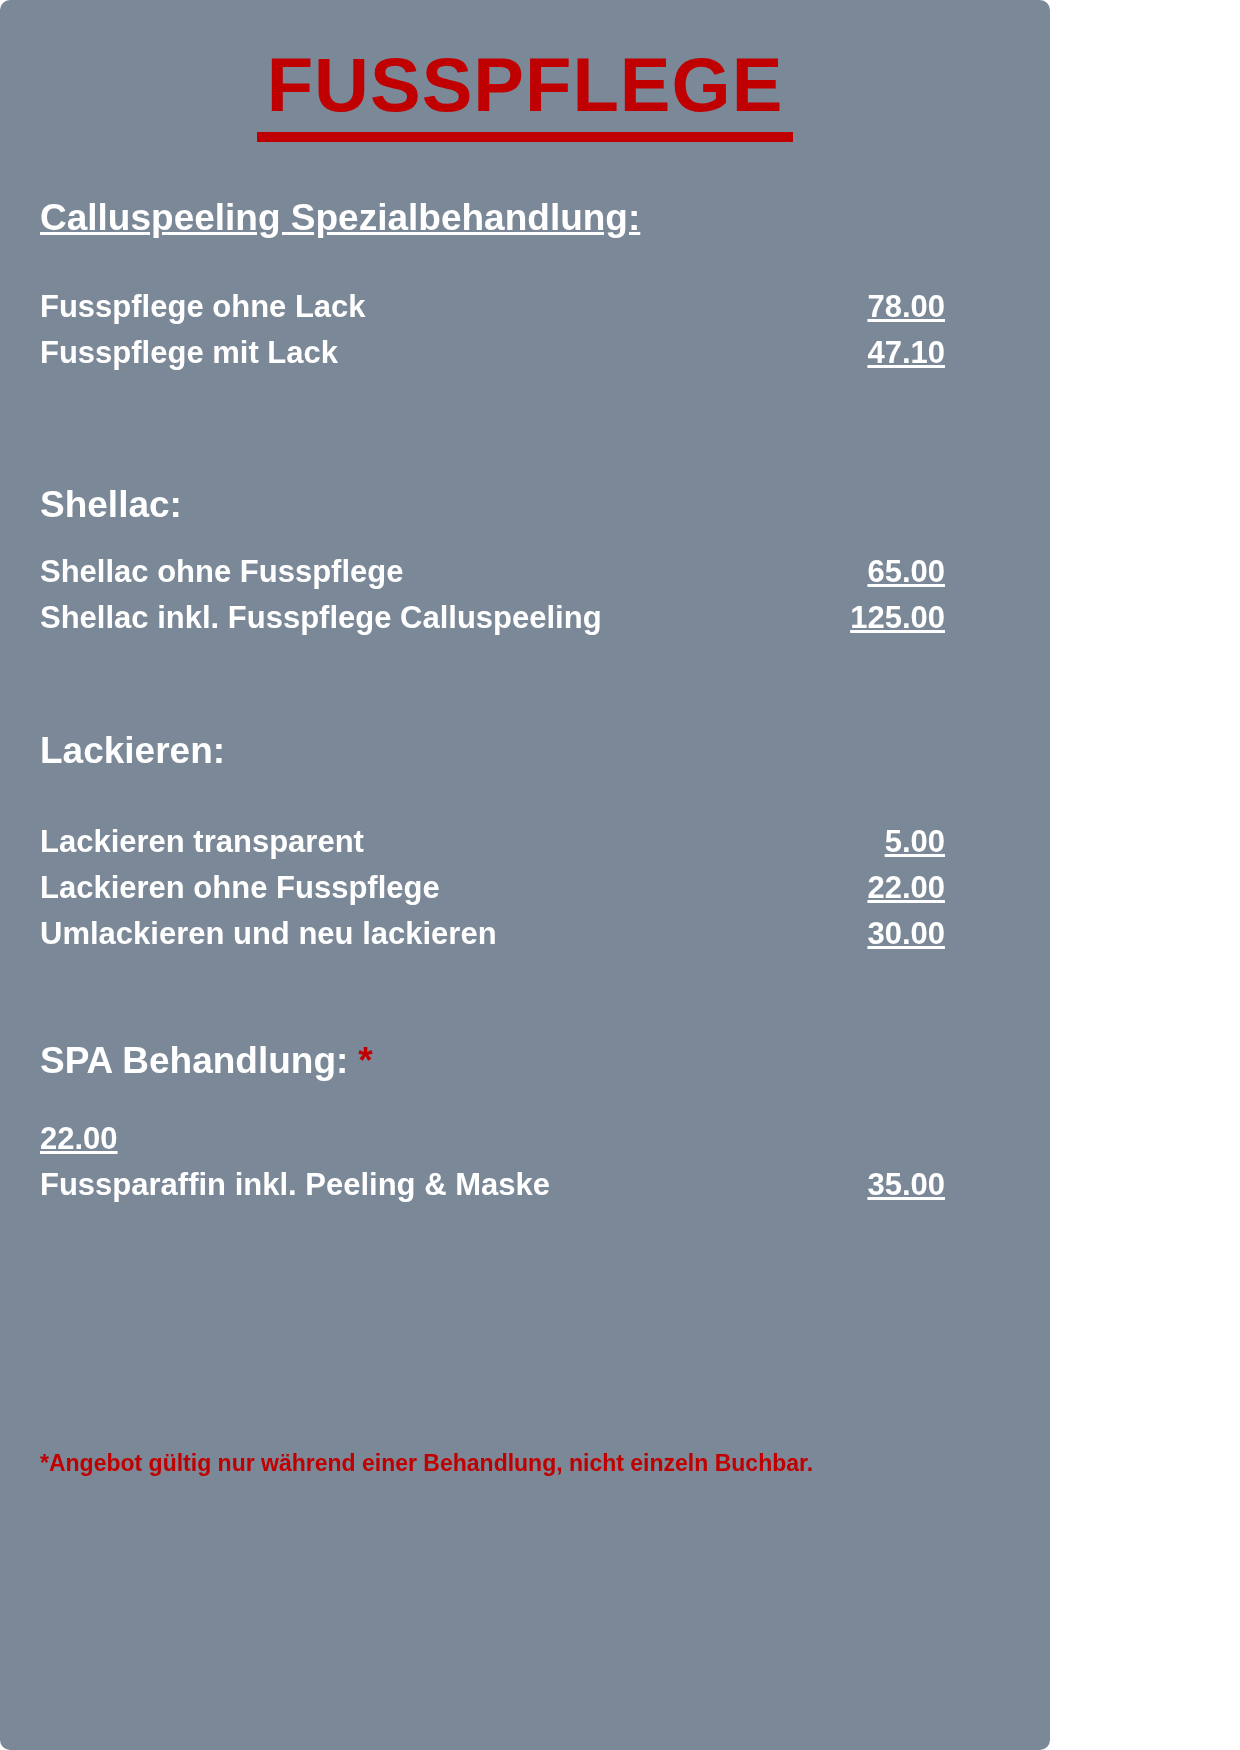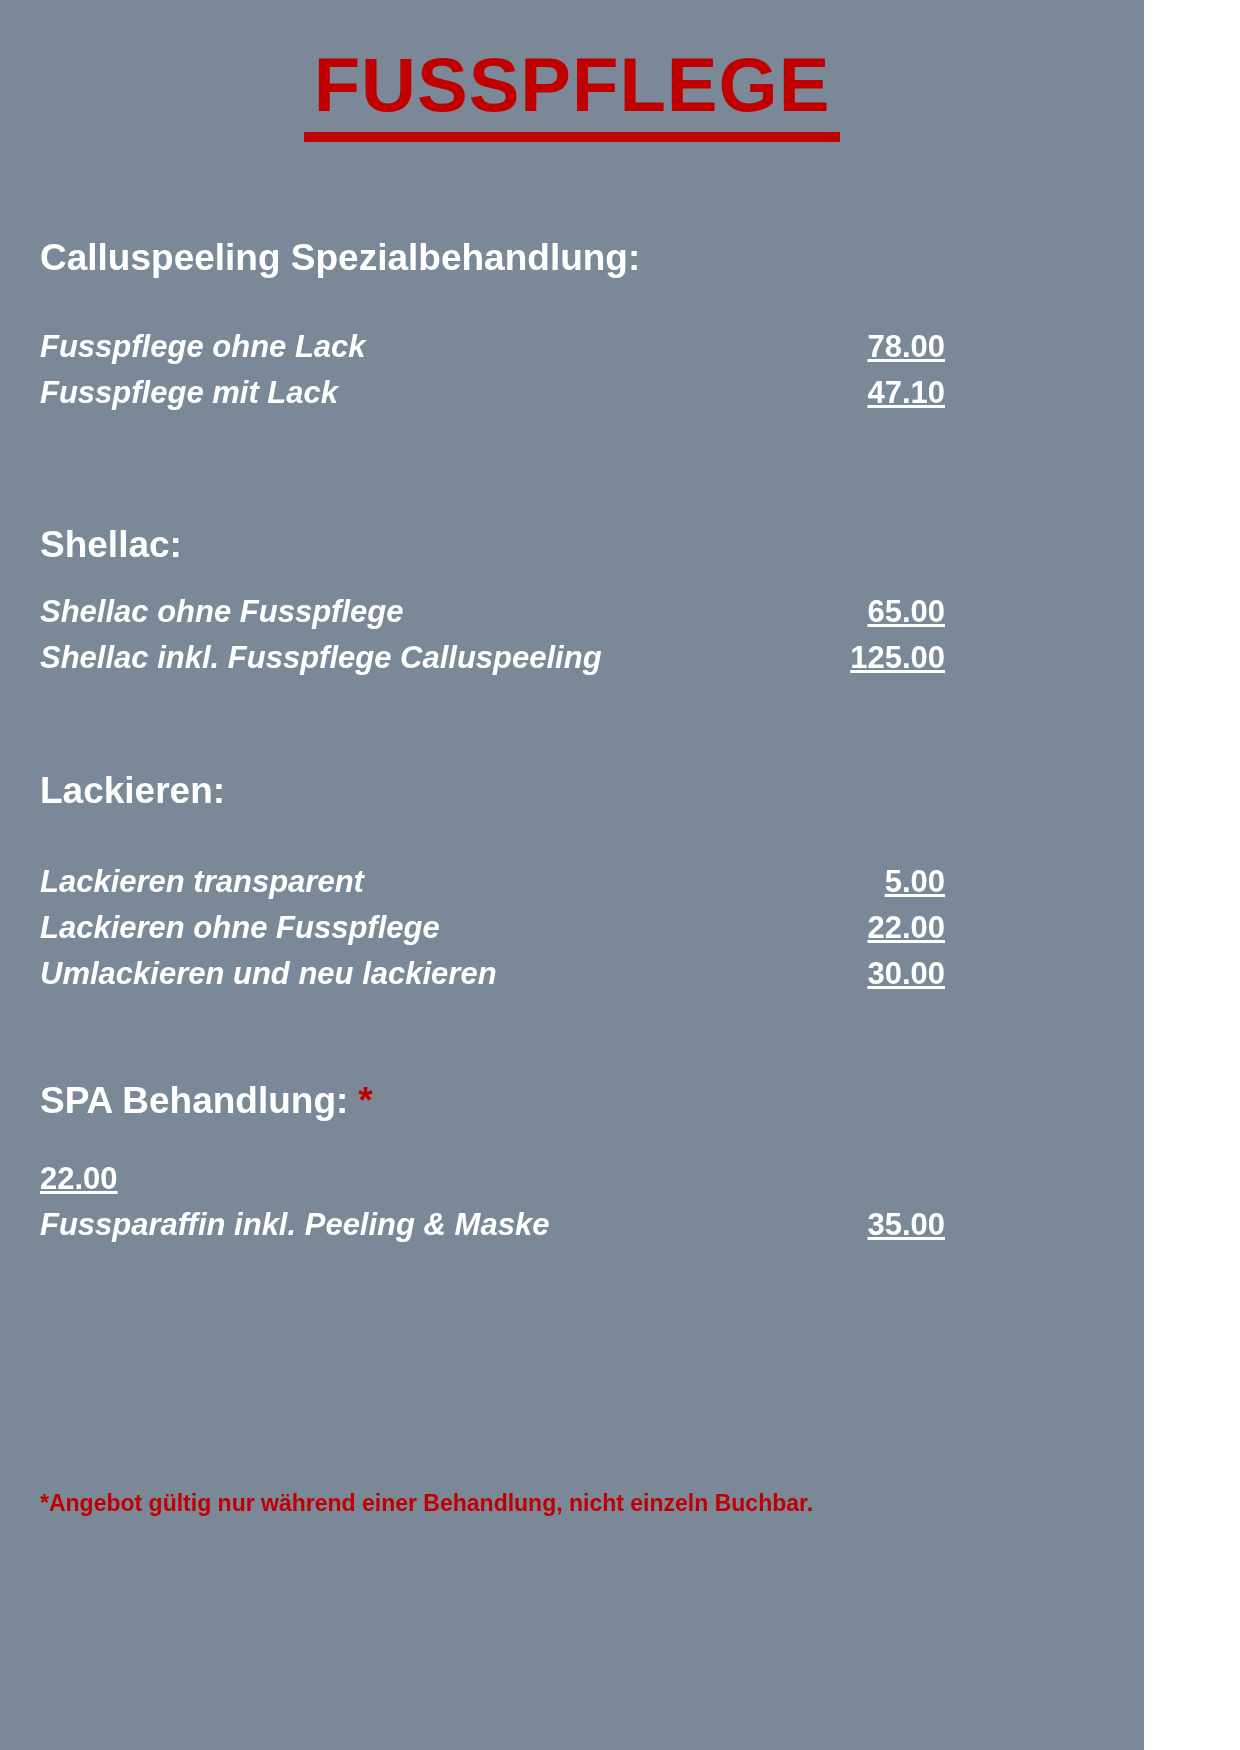--- a/index.html
+++ b/index.html
@@ -1,23 +1,24 @@
 <!DOCTYPE html>
 <html><head>
 <meta charset="utf-8">
 <style>
   html, body { margin: 0; padding: 0; }
   .page {
     position: relative;
-    width: 1144px;
+    width: 1050px;
     height: 1750px;
     background: #7B8897;
     font-family: "Liberation Sans", sans-serif;
     font-weight: bold;
     overflow: hidden;
+    border-radius: 10px;
   }
   .title-wrap {
     text-align: center;
     padding-top: 42px;
   }
   .title {
     display: inline-block;
     color: #C00000;
     font-size: 76px;
     line-height: 86px;
@@ -36,30 +37,30 @@
   }
   .rows { margin: 0; }
   .row {
     display: flex;
     justify-content: space-between;
     align-items: baseline;
     color: #FFFFFF;
     font-size: 31px;
     line-height: 46px;
   }
-  .row .label { text-align: left; padding-right: 20px; font-style: italic; }
+  .row .label { text-align: left; padding-right: 20px; }
   .row .price { text-align: right; white-space: nowrap; text-decoration: underline; }
   .asterisk { color: #C00000; padding-left: 10px; }
   .footnote {
     color: #C00000;
     font-size: 23px;
     line-height: 34px;
   }
   
-  .s1 .section-header { margin-top: 94px; }
+  .s1 .section-header { margin-top: 54px; text-decoration: underline; }
   .s1 .rows { margin-top: 44px; }
   .s2 .section-header { margin-top: 107px; }
   .s2 .rows { margin-top: 22px; }
   .s3 .section-header { margin-top: 88px; }
   .s3 .rows { margin-top: 46px; }
   .s4 .section-header { margin-top: 82px; }
   .s4 .rows { margin-top: 33px; }
   .footnote { margin-top: 238px; }
 </style>
 </head>

